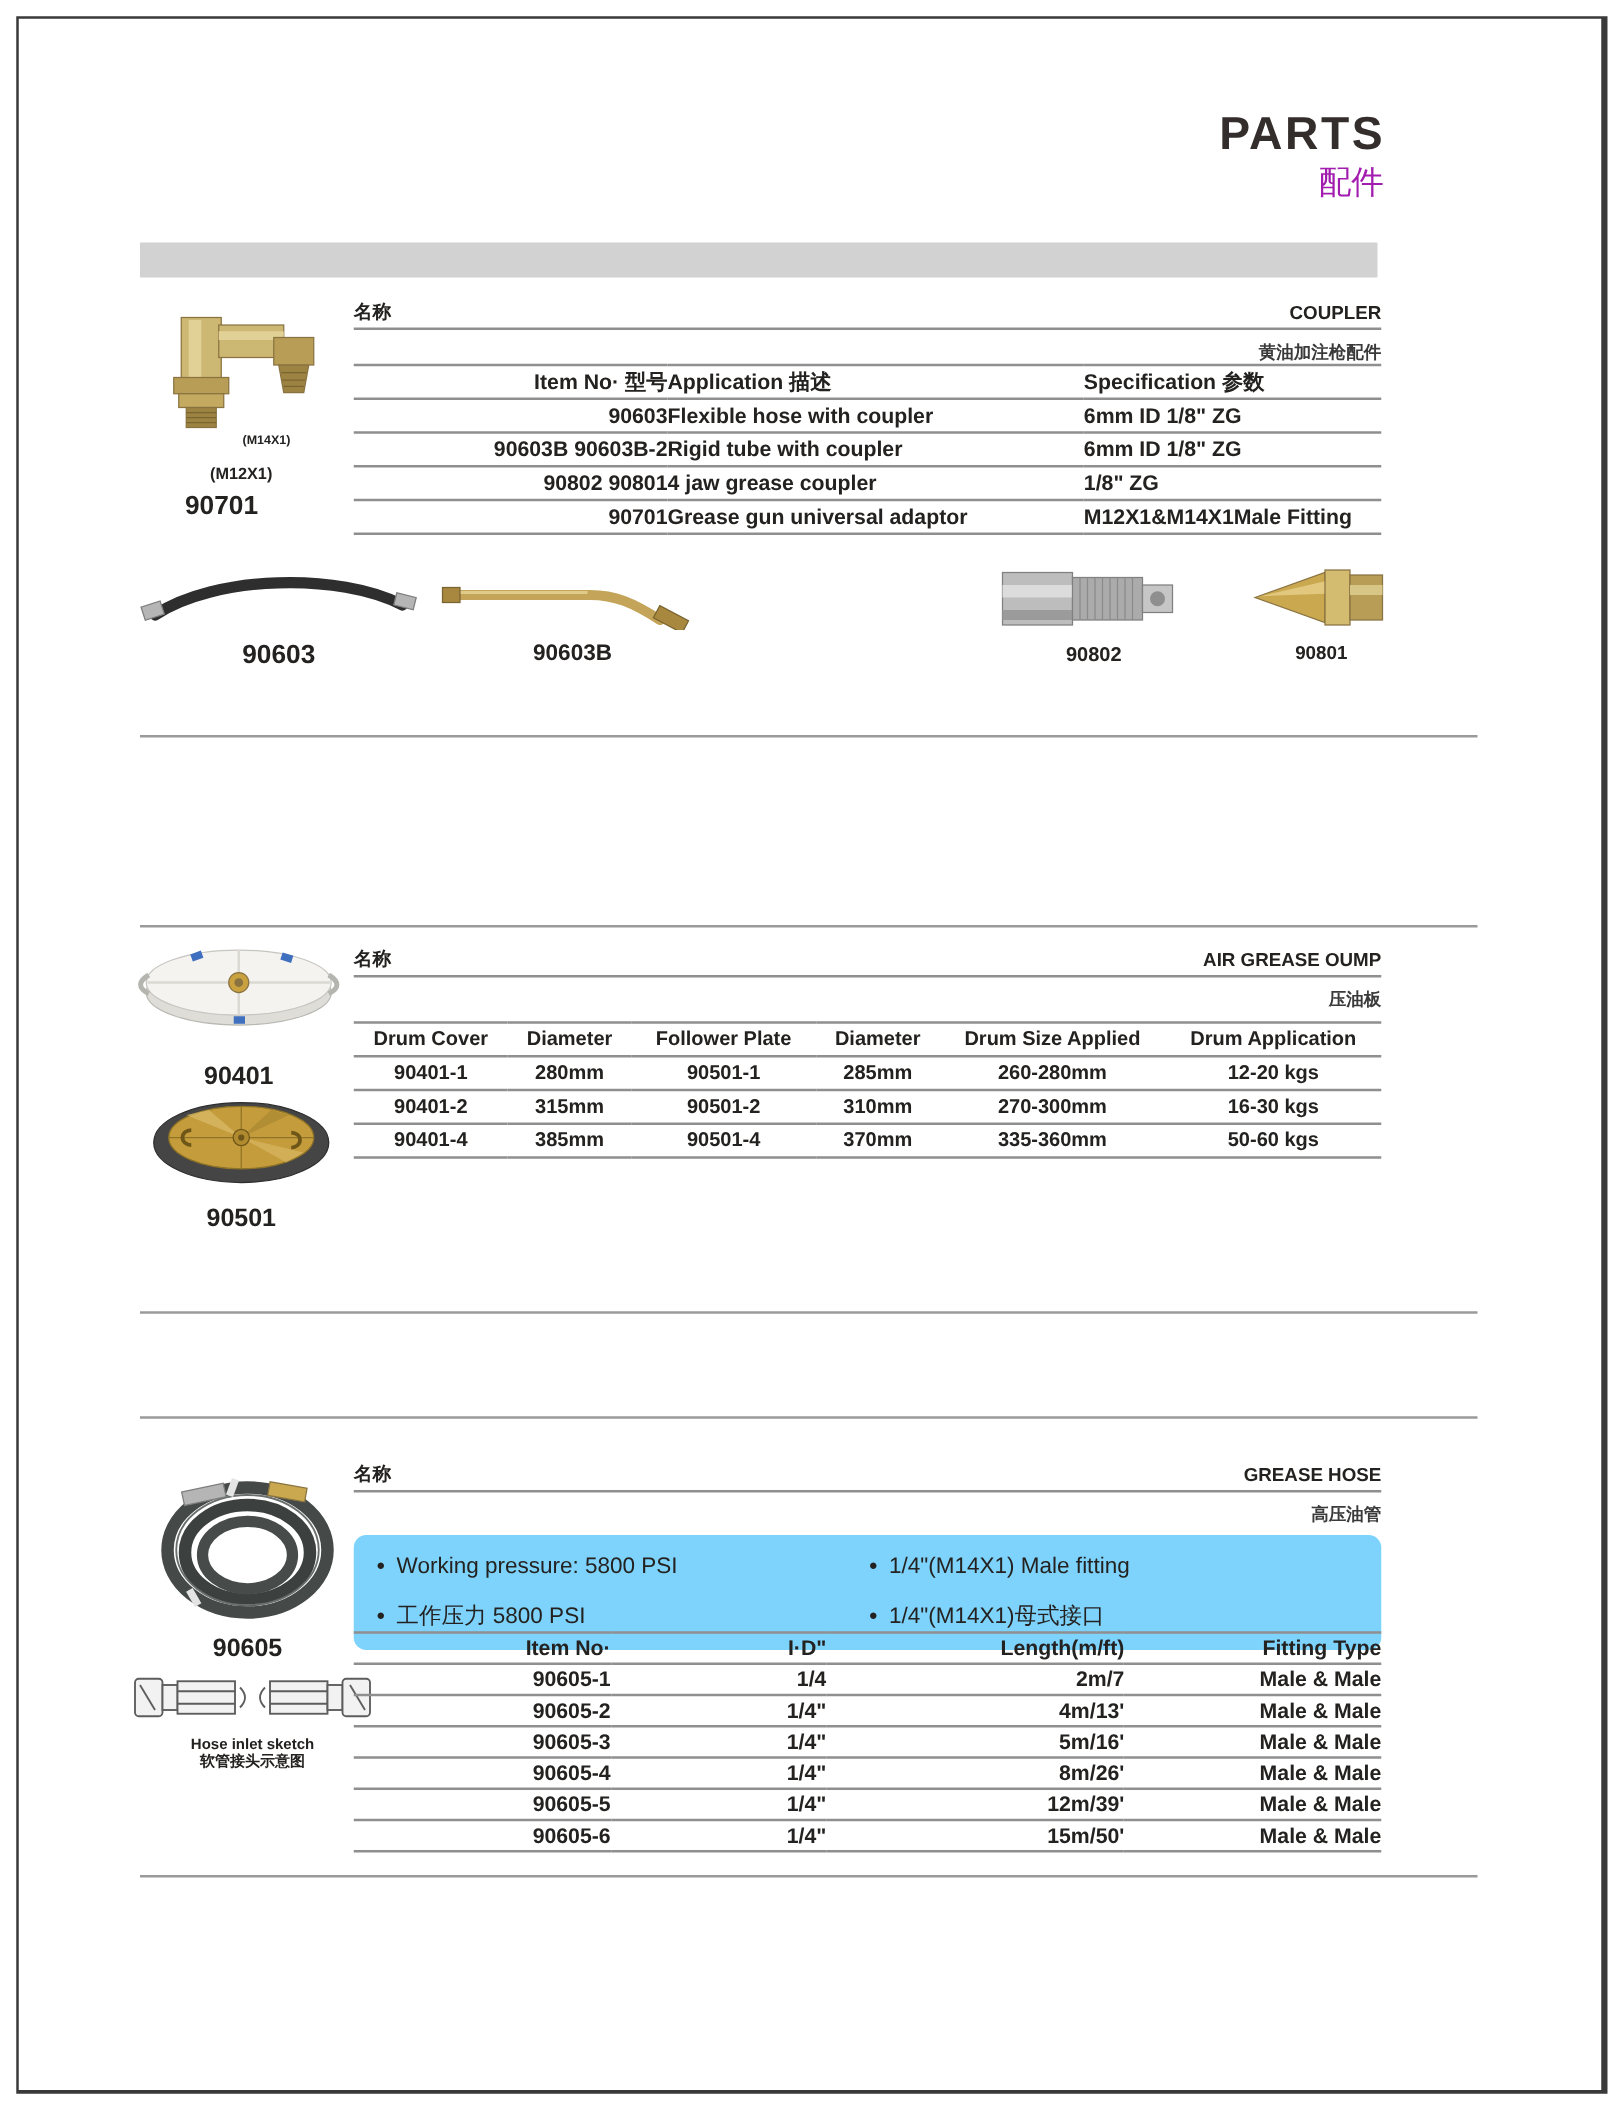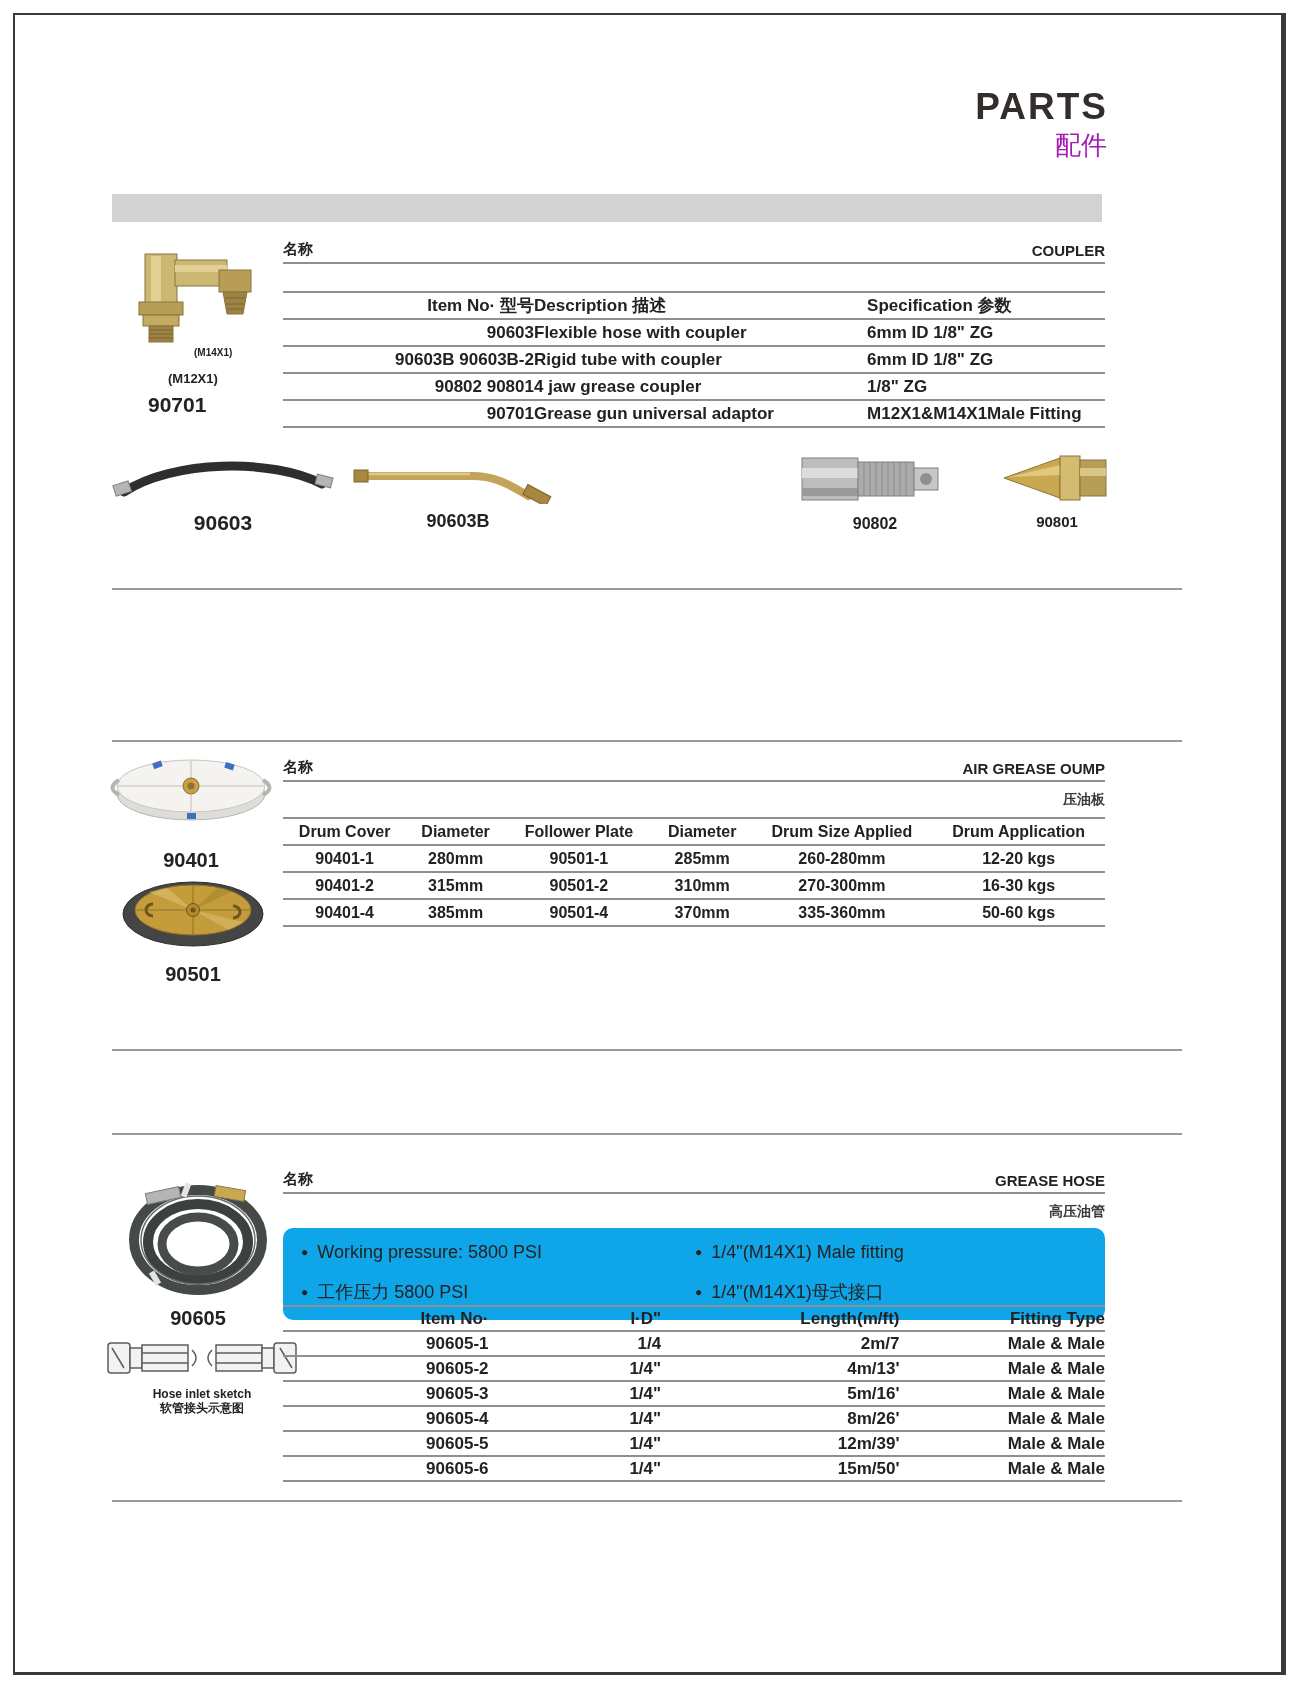--- a/index.html
+++ b/index.html
@@ -54,21 +54,21 @@
   .f605{left:116px;top:1168px;width:164px}.f605 figcaption{font-size:20px}
   .sketch{left:106px;top:1336px;width:192px}
   .sketch figcaption{font-size:12px;font-weight:bold;line-height:14px;margin-top:6px;}
 
   .photo701{position:absolute;left:115px;top:248px;}
   .lbl-m14{left:194px;top:347px;font-size:10px;font-weight:bold;}
   .lbl-m12{left:168px;top:371px;font-size:13px;font-weight:bold;}
   .lbl-90701{left:148px;top:393px;font-size:21px;font-weight:bold;}
 
   .panel{position:absolute;left:283px;top:1228px;width:822px;height:92px;
-         background:#0ea5e9;border-radius:10px;text-decoration:underline;}
+         background:#7dd3fc;border-radius:10px;text-decoration:underline;}
   .bullet{position:absolute;font-size:18px;white-space:nowrap;}
   .bullet .dot{font-size:12px;vertical-align:2px;margin-right:9px;}
   .b1{left:18px;top:14px}.b2{left:18px;top:52px}.b3{left:412px;top:14px}.b4{left:412px;top:52px}
 </style>
 </head>
 <body>
 
 <div class="page">
   <div class="frame"></div>
 
@@ -96,26 +96,27 @@
     </g>
   </svg>
   <div class="abs lbl-m14">(M14X1)</div>
   <div class="abs lbl-m12">(M12X1)</div>
   <div class="abs lbl-90701">90701</div>
 
   <div class="sec-row s1">
     <span class="sec-name">名称</span>
     <span class="sec-en">COUPLER</span>
   </div>
+  <div class="sec-cn s1cn">黄油加注枪配件</div>
 
   <table class="tbl t1">
       <thead>
         <tr>
           <th>Item No· 型号</th>
-          <th>Description 描述</th>
+          <th>Application 描述</th>
           <th>Specification 参数</th>
         </tr>
       </thead>
       <tbody>
         <tr>
           <td>90603</td>
           <td>Flexible hose with coupler</td>
           <td>6mm ID 1/8" ZG</td>
         </tr>
         <tr>

